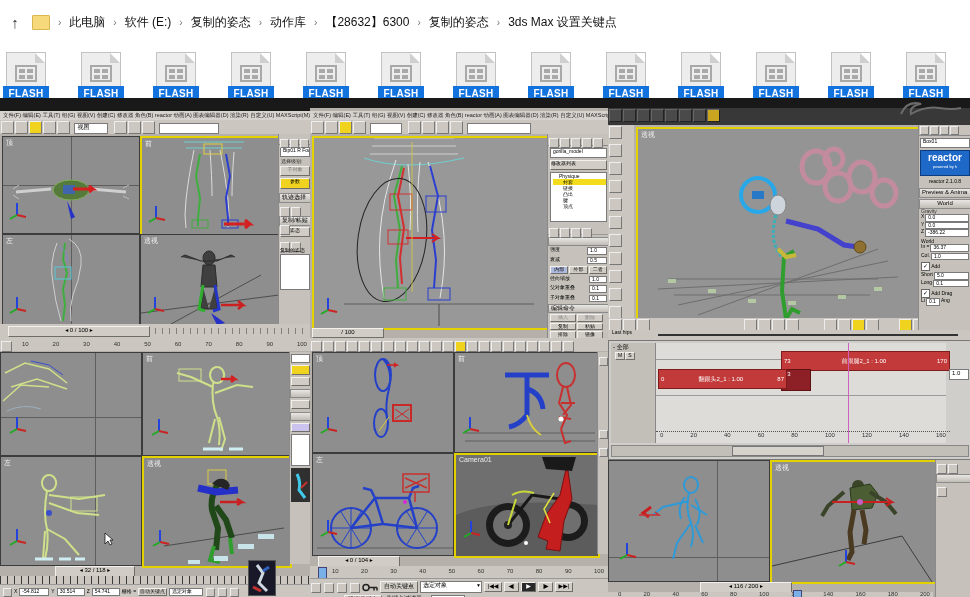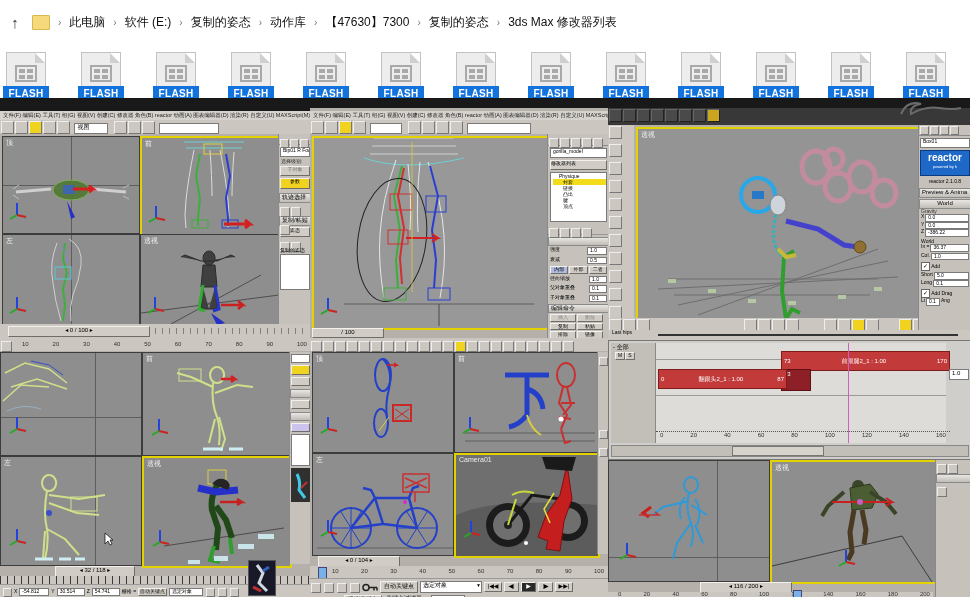--- a/index.html
+++ b/index.html
@@ -66,25 +66,25 @@
   <div id="crumbs" style="display:flex;align-items:center;">
         <span class="crumb-sep">›</span>
         <span class="crumb-item">此电脑</span>
         <span class="crumb-sep">›</span>
         <span class="crumb-item">软件 (E:)</span>
         <span class="crumb-sep">›</span>
         <span class="crumb-item">复制的姿态</span>
         <span class="crumb-sep">›</span>
         <span class="crumb-item">动作库</span>
         <span class="crumb-sep">›</span>
-        <span class="crumb-item">【47630】7300</span>
+        <span class="crumb-item">【28632】6300</span>
         <span class="crumb-sep">›</span>
         <span class="crumb-item">复制的姿态</span>
         <span class="crumb-sep">›</span>
-        <span class="crumb-item">3ds Max 修改器列表</span>
+        <span class="crumb-item">3ds Max 设置关键点</span>
       </div>
 </div>
 
 <div id="filerow" style="position:absolute;left:0;top:0;width:970px;height:112px;">
   <div class="file" style="left: 2px;">
     <div class="doc">
       <div class="fold"></div>
       <svg width="22" height="17" style="margin-top:12px">
         <rect x="1" y="1" width="20" height="15" fill="none" stroke="#a9a9a9" stroke-width="2"></rect>
         <rect x="4" y="4" width="6" height="4" fill="#a9a9a9"></rect>

